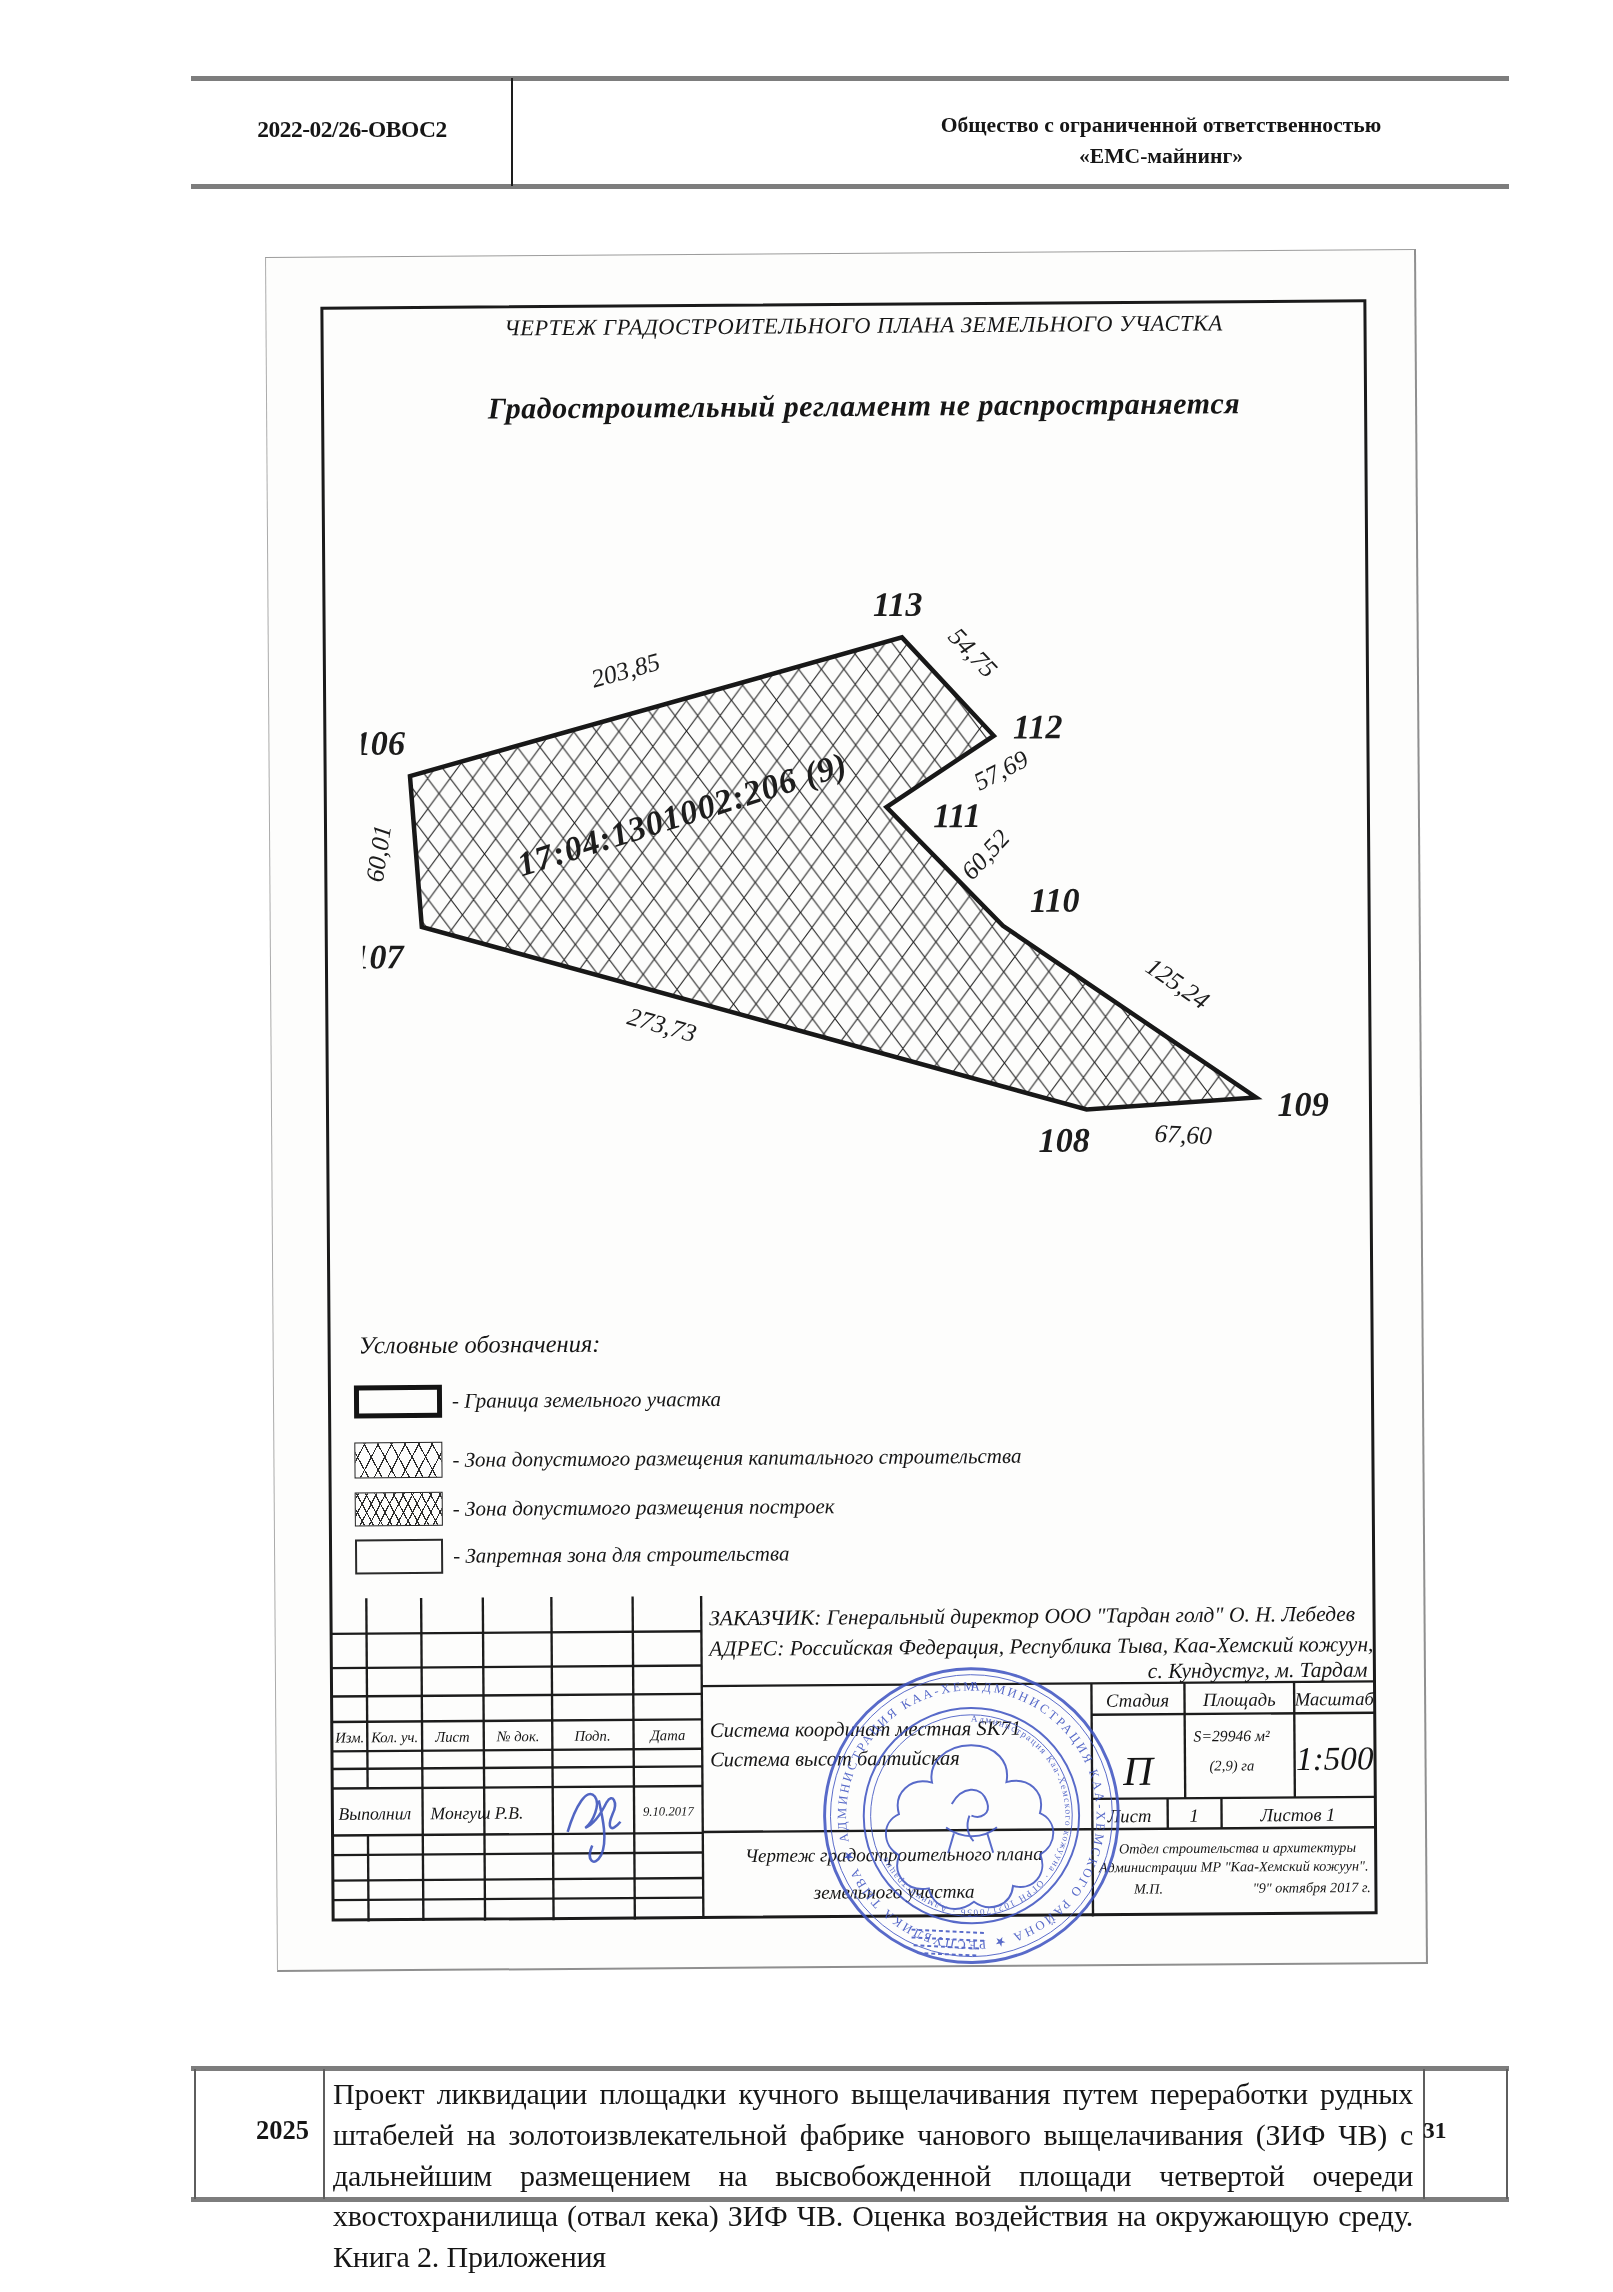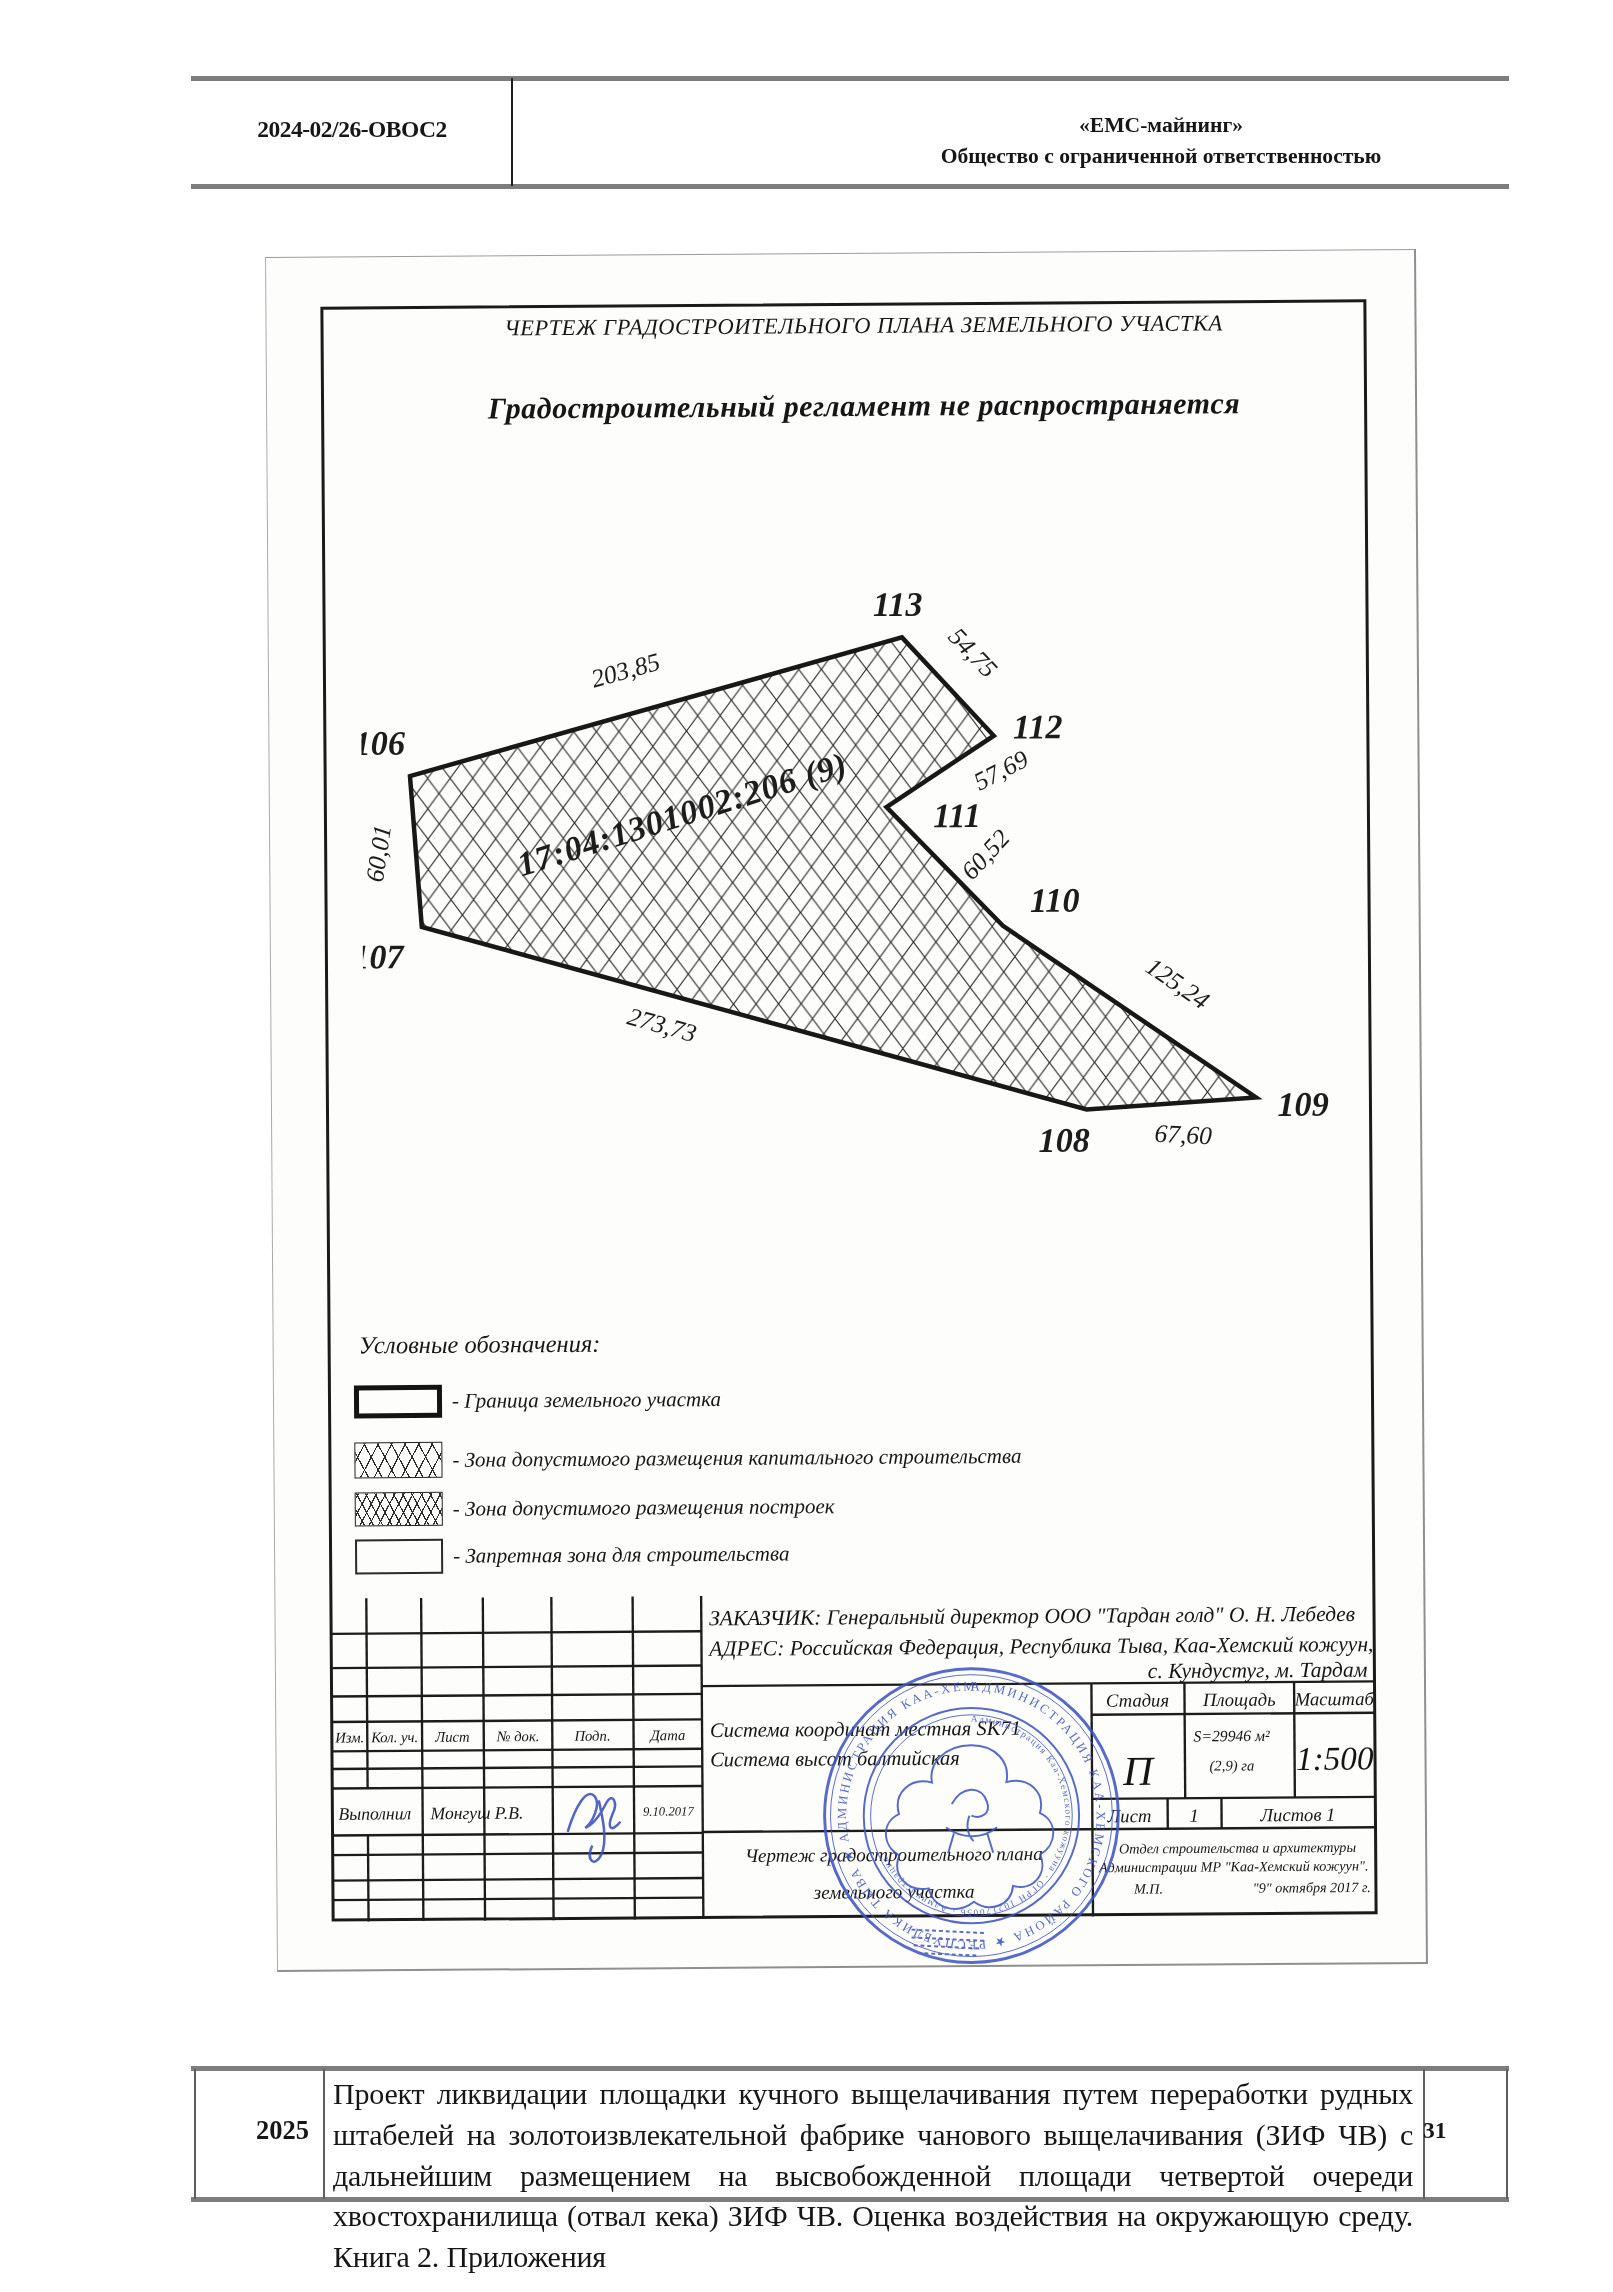--- a/index.html
+++ b/index.html
@@ -60,26 +60,26 @@
             font-size:30px;line-height:1.36;letter-spacing:-0.2px;}
 </style>
 </head>
 <body>
 
 <div class="page">
 
   <div class="hdr-rule" style="top:76px"></div>
   <div class="hdr-rule" style="top:184px"></div>
   <div class="hdr-divider"></div>
-  <div class="doc-number">2024-02/26-ОВОС2</div>
+  <div class="doc-number">2022-02/26-ОВОС2</div>
 
 
   <div class="company">
+    <div>Общество с ограниченной ответственностью</div>
     <div>«ЕМС-майнинг»</div>
-    <div>Общество с ограниченной ответственностью</div>
   </div>
 
   <div class="sheet">
     <div class="frame"></div>
 
     <div class="sheet-title">ЧЕРТЕЖ ГРАДОСТРОИТЕЛЬНОГО ПЛАНА ЗЕМЕЛЬНОГО УЧАСТКА</div>
     <div class="sheet-subtitle">Градостроительный регламент не распространяется</div>
 
     <svg class="plot-svg" id="plot-svg" viewBox="370 590 1030 700">
       <defs>

